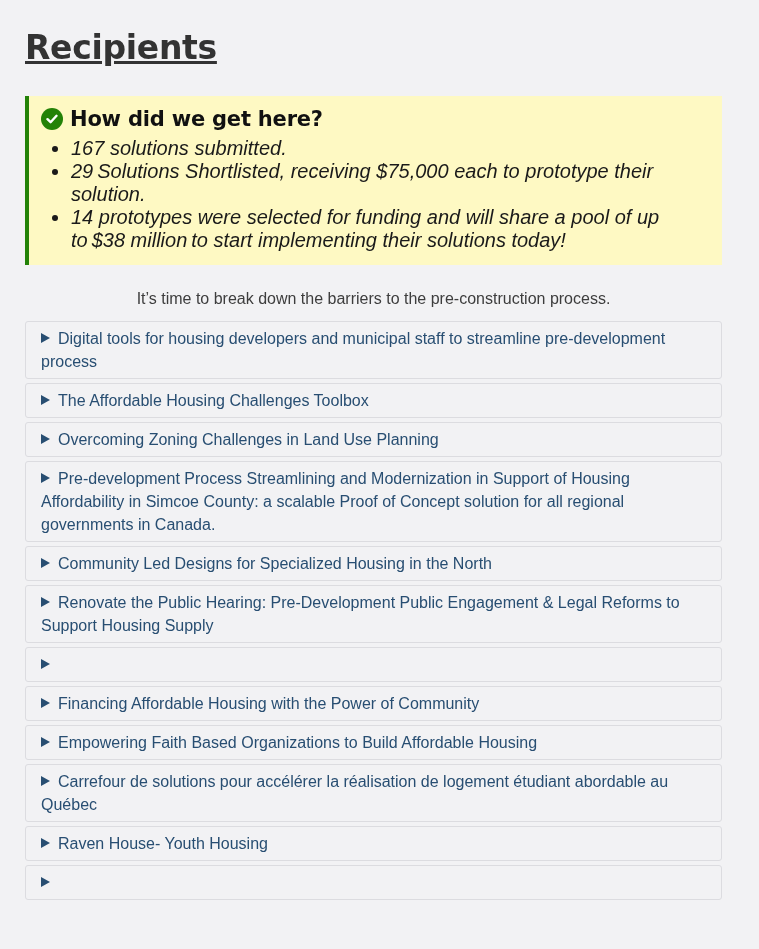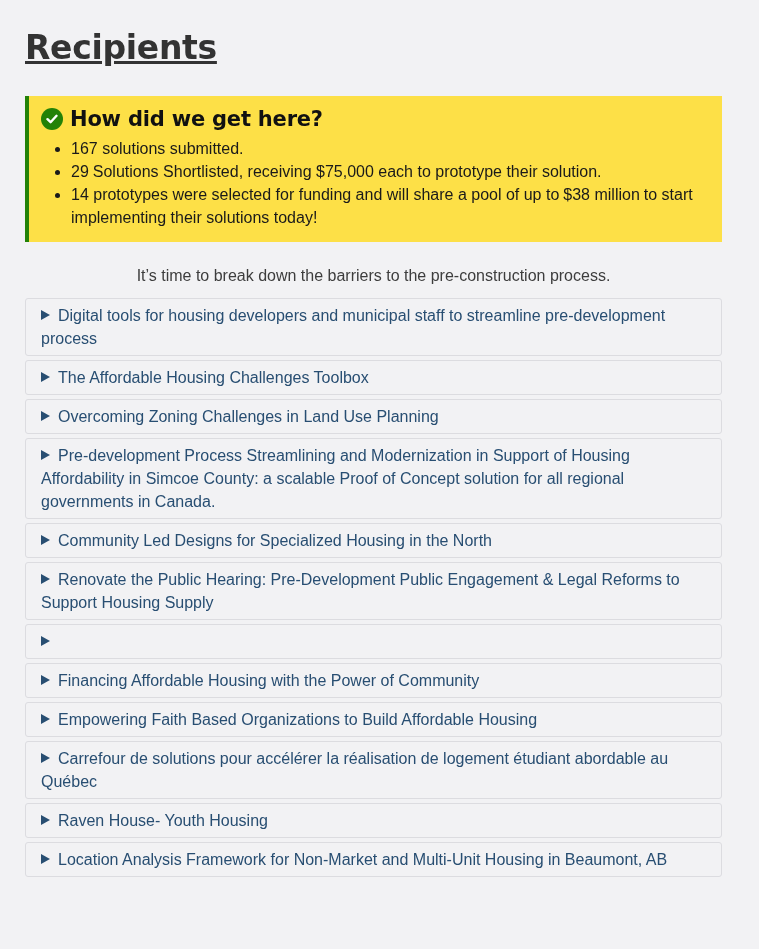--- a/index.html
+++ b/index.html
@@ -23,21 +23,21 @@
       font-size: 33px;
       color: #333333;
       margin: 0;
       padding-top: 28px;
       height: 68px;
       line-height: 40px;
       letter-spacing: -0.3px;
       text-decoration: underline;
     }
     .callout {
-      background: #fde047;
+      background: #fef9c3;
       border-left: 4px solid #238207;
       padding: 11px 16px 13px 12px;
       margin: 0 0 22px 0;
     }
     .callout-head {
       display: flex;
       align-items: center;
       gap: 7px;
       margin-bottom: 6px;
     }
@@ -55,23 +55,24 @@
       font-weight: bold;
       font-size: 21px;
       color: #111111;
       letter-spacing: -0.2px;
     }
     .callout ul {
       margin: 0;
       padding-left: 30px;
     }
     .callout li {
-      font-size: 16px;
+      font-size: 20px;
       line-height: 23px;
       color: #1a1a1a;
+      font-style: italic;
     }
     .callout li .gap { margin-left: 4px; }
     p.intro {
       font-size: 16px;
       line-height: 23px;
       color: #3d3d3d;
       margin: 0 0 11px 0;
       text-align: center;
     }
     .accordion {
@@ -159,16 +160,16 @@
       <div class="acc-item">
         <div class="acc-summary"><span class="caret-icon"></span><span>Empowering Faith Based Organizations to Build Affordable Housing</span></div>
       </div>
       <div class="acc-item">
         <div class="acc-summary"><span class="caret-icon"></span><span>Carrefour de solutions pour accélérer la réalisation de logement étudiant abordable au Québec</span></div>
       </div>
       <div class="acc-item">
         <div class="acc-summary"><span class="caret-icon"></span><span>Raven House- Youth Housing</span></div>
       </div>
       <div class="acc-item">
-        <div class="acc-summary"><span class="caret-icon"></span><span>Location Analysis Framework for Non-Market and Multi-Unit Housing in Beaumont, AB</span></div>
+        <div class="acc-summary"><span class="caret-icon"></span></div>
       </div>
     </div>
 </div>
 
 </body></html>

